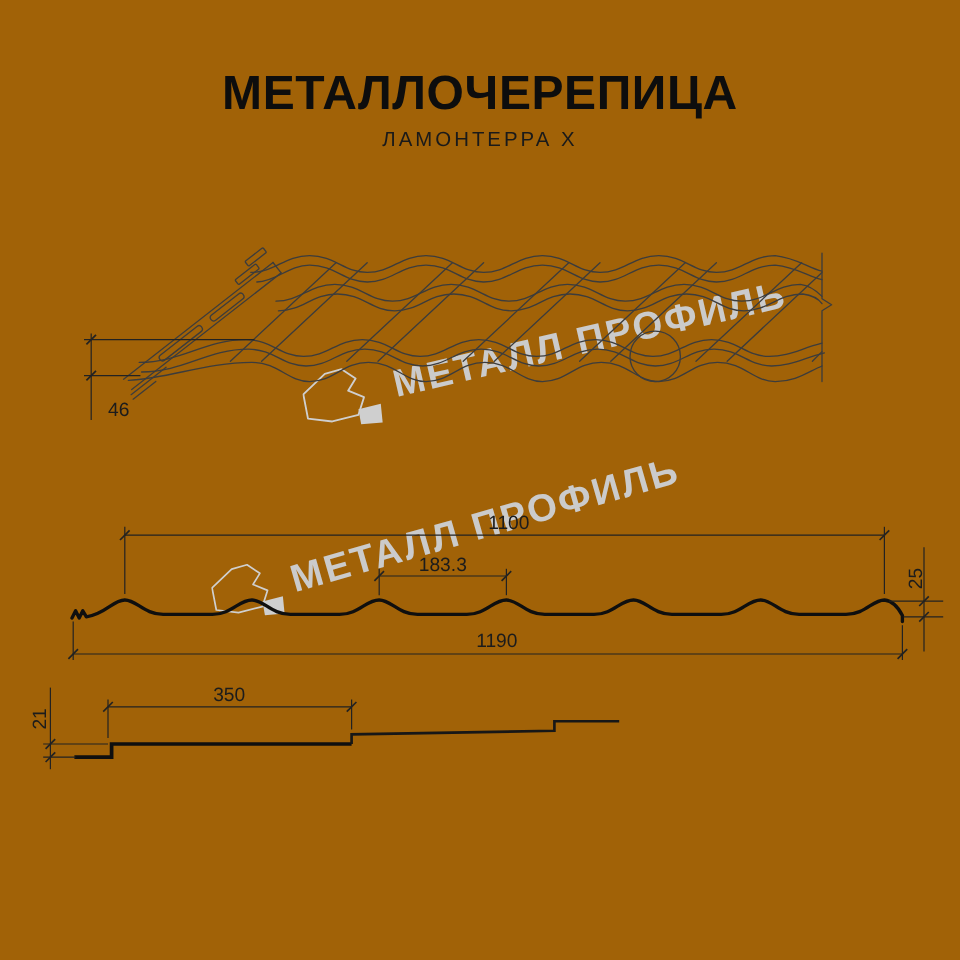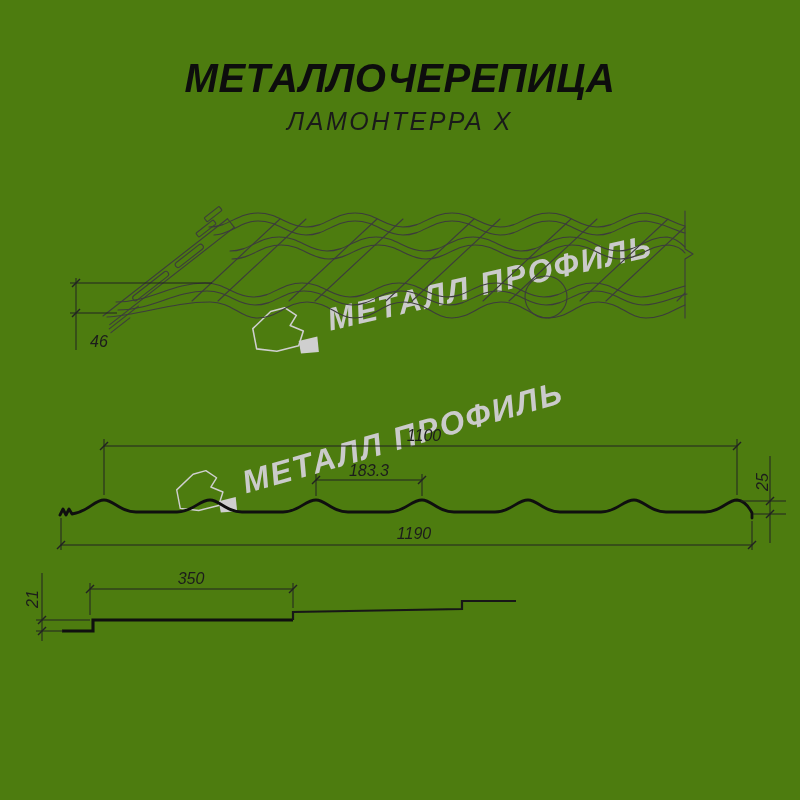--- a/index.html
+++ b/index.html
@@ -1,21 +1,21 @@
 <!DOCTYPE html>
 <html><head>
 <meta charset="utf-8">
 <style>
   html,body{margin:0;padding:0;background:#ffffff;}
-  .page{position:relative;width:800px;height:800px;background:#4d7c0f;overflow:hidden;
-        font-family:"Liberation Sans", sans-serif;font-style:italic;}
+  .page{position:relative;width:800px;height:800px;background:#a16207;overflow:hidden;
+        font-family:"Liberation Sans", sans-serif;}
   .hdr{position:absolute;left:0;top:56px;width:800px;text-align:center;z-index:3;}
   .title{font-size:40px;font-weight:800;letter-spacing:.5px;color:#0d0d0d;margin:0;line-height:1.1;
          font-family:"Liberation Sans", sans-serif;}
-  .subtitle{font-size:25px;font-weight:400;letter-spacing:2.5px;color:#1a1a1a;margin-top:7px;}
+  .subtitle{font-size:17px;font-weight:400;letter-spacing:2.5px;color:#1a1a1a;margin-top:7px;}
   .wm{position:absolute;z-index:1;color:#cbcbcb;}
   .wm-text{position:absolute;font-size:32px;font-weight:bold;letter-spacing:2px;white-space:nowrap;
            color:#cbcbcb;transform-origin:left center;}
   .wm1-text{left:328px;top:302px;transform:rotate(-13deg);}
   .wm2-text{left:243px;top:465px;transform:rotate(-16deg);}
   .wm-logo{position:absolute;}
   .wm1-logo{left:252px;top:306px;}
   .wm2-logo{left:176px;top:468px;}
   svg.draw{position:absolute;left:0;top:0;z-index:2;}
   .thin{stroke:#3c3c3c;stroke-width:1.1;fill:none;stroke-linecap:round;stroke-linejoin:round;}

